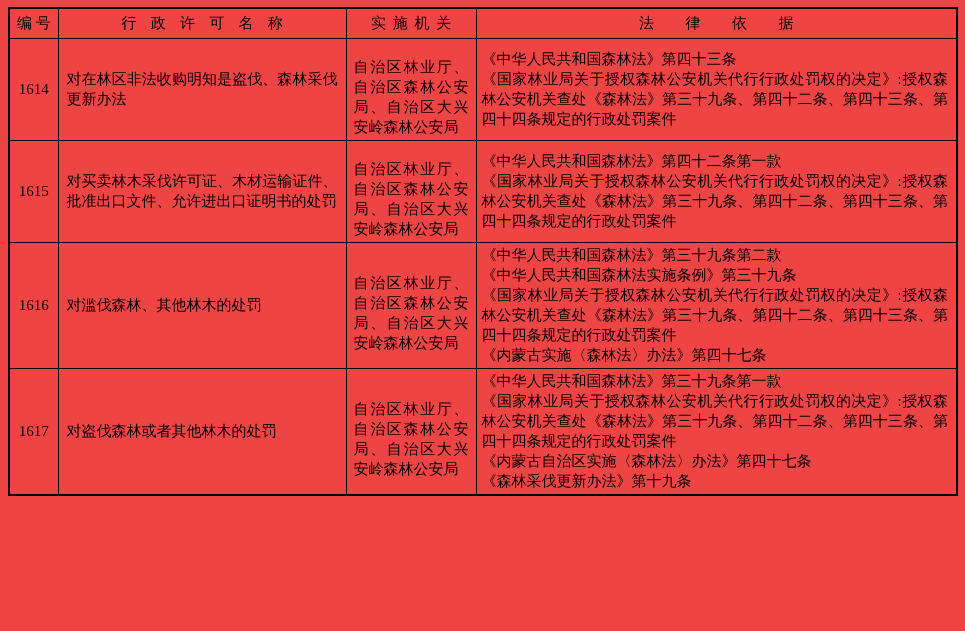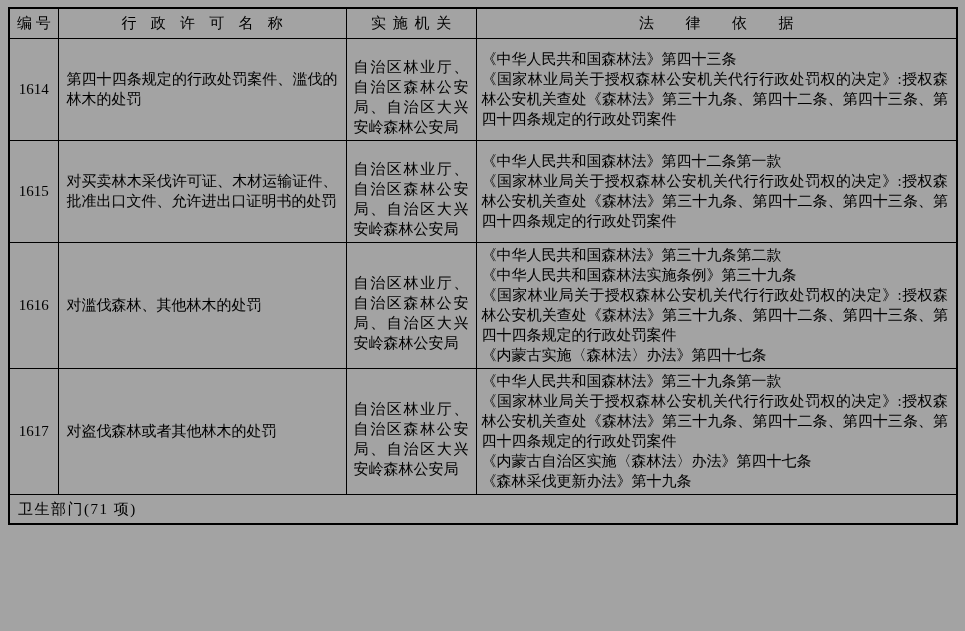--- a/index.html
+++ b/index.html
@@ -6,21 +6,21 @@
     margin: 0;
     padding: 0;
     background: #ffffff;
     color: #000000;
     font-family: "Liberation Serif", "DejaVu Serif", serif;
   }
   .page {
     position: relative;
     width: 965px;
     height: 631px;
-    background: #a3a3a3;
+    background: #ef4444;
     overflow: hidden;
   }
   table.doc-table {
     border-collapse: collapse;
     table-layout: fixed;
     width: 948px;
     margin: 7px 0 0 8px;
     border: 2px solid #000000;
   }
   .doc-table th,
@@ -78,21 +78,21 @@
     <tbody>
       <tr style="height:30px">
         <th><span class="sp-sm">编号</span></th>
         <th><span class="sp-md">行政许可名称</span></th>
         <th><span class="sp-ag">实施机关</span></th>
         <th><span class="sp-lg">法律依据</span></th>
       </tr>
 
       <tr style="height:102px">
         <td class="cell-id">1614</td>
-        <td class="cell-name">第四十四条规定的行政处罚案件、滥伐的林木的处罚</td>
+        <td class="cell-name">对在林区非法收购明知是盗伐、森林采伐更新办法</td>
         <td class="cell-agency">自治区林业厅、自治区森林公安局、自治区大兴安岭森林公安局</td>
         <td class="cell-legal">《中华人民共和国森林法》第四十三条
 《国家林业局关于授权森林公安机关代行行政处罚权的决定》:授权森林公安机关查处《森林法》第三十九条、第四十二条、第四十三条、第四十四条规定的行政处罚案件</td>
       </tr>
 
       <tr style="height:92px">
         <td class="cell-id">1615</td>
         <td class="cell-name">对买卖林木采伐许可证、木材运输证件、批准出口文件、允许进出口证明书的处罚</td>
         <td class="cell-agency">自治区林业厅、自治区森林公安局、自治区大兴安岭森林公安局</td>
         <td class="cell-legal">《中华人民共和国森林法》第四十二条第一款
@@ -113,19 +113,16 @@
         <td class="cell-id">1617</td>
         <td class="cell-name">对盗伐森林或者其他林木的处罚</td>
         <td class="cell-agency">自治区林业厅、自治区森林公安局、自治区大兴安岭森林公安局</td>
         <td class="cell-legal">《中华人民共和国森林法》第三十九条第一款
 《国家林业局关于授权森林公安机关代行行政处罚权的决定》:授权森林公安机关查处《森林法》第三十九条、第四十二条、第四十三条、第四十四条规定的行政处罚案件
 《内蒙古自治区实施〈森林法〉办法》第四十七条
 《森林采伐更新办法》第十九条</td>
       </tr>
 
 
-      <tr style="height:30px">
-        <td class="cell-section" colspan="4">卫生部门(71 项)</td>
-      </tr>
 
     </tbody>
   </table>
 </div>
 
 </body></html>

